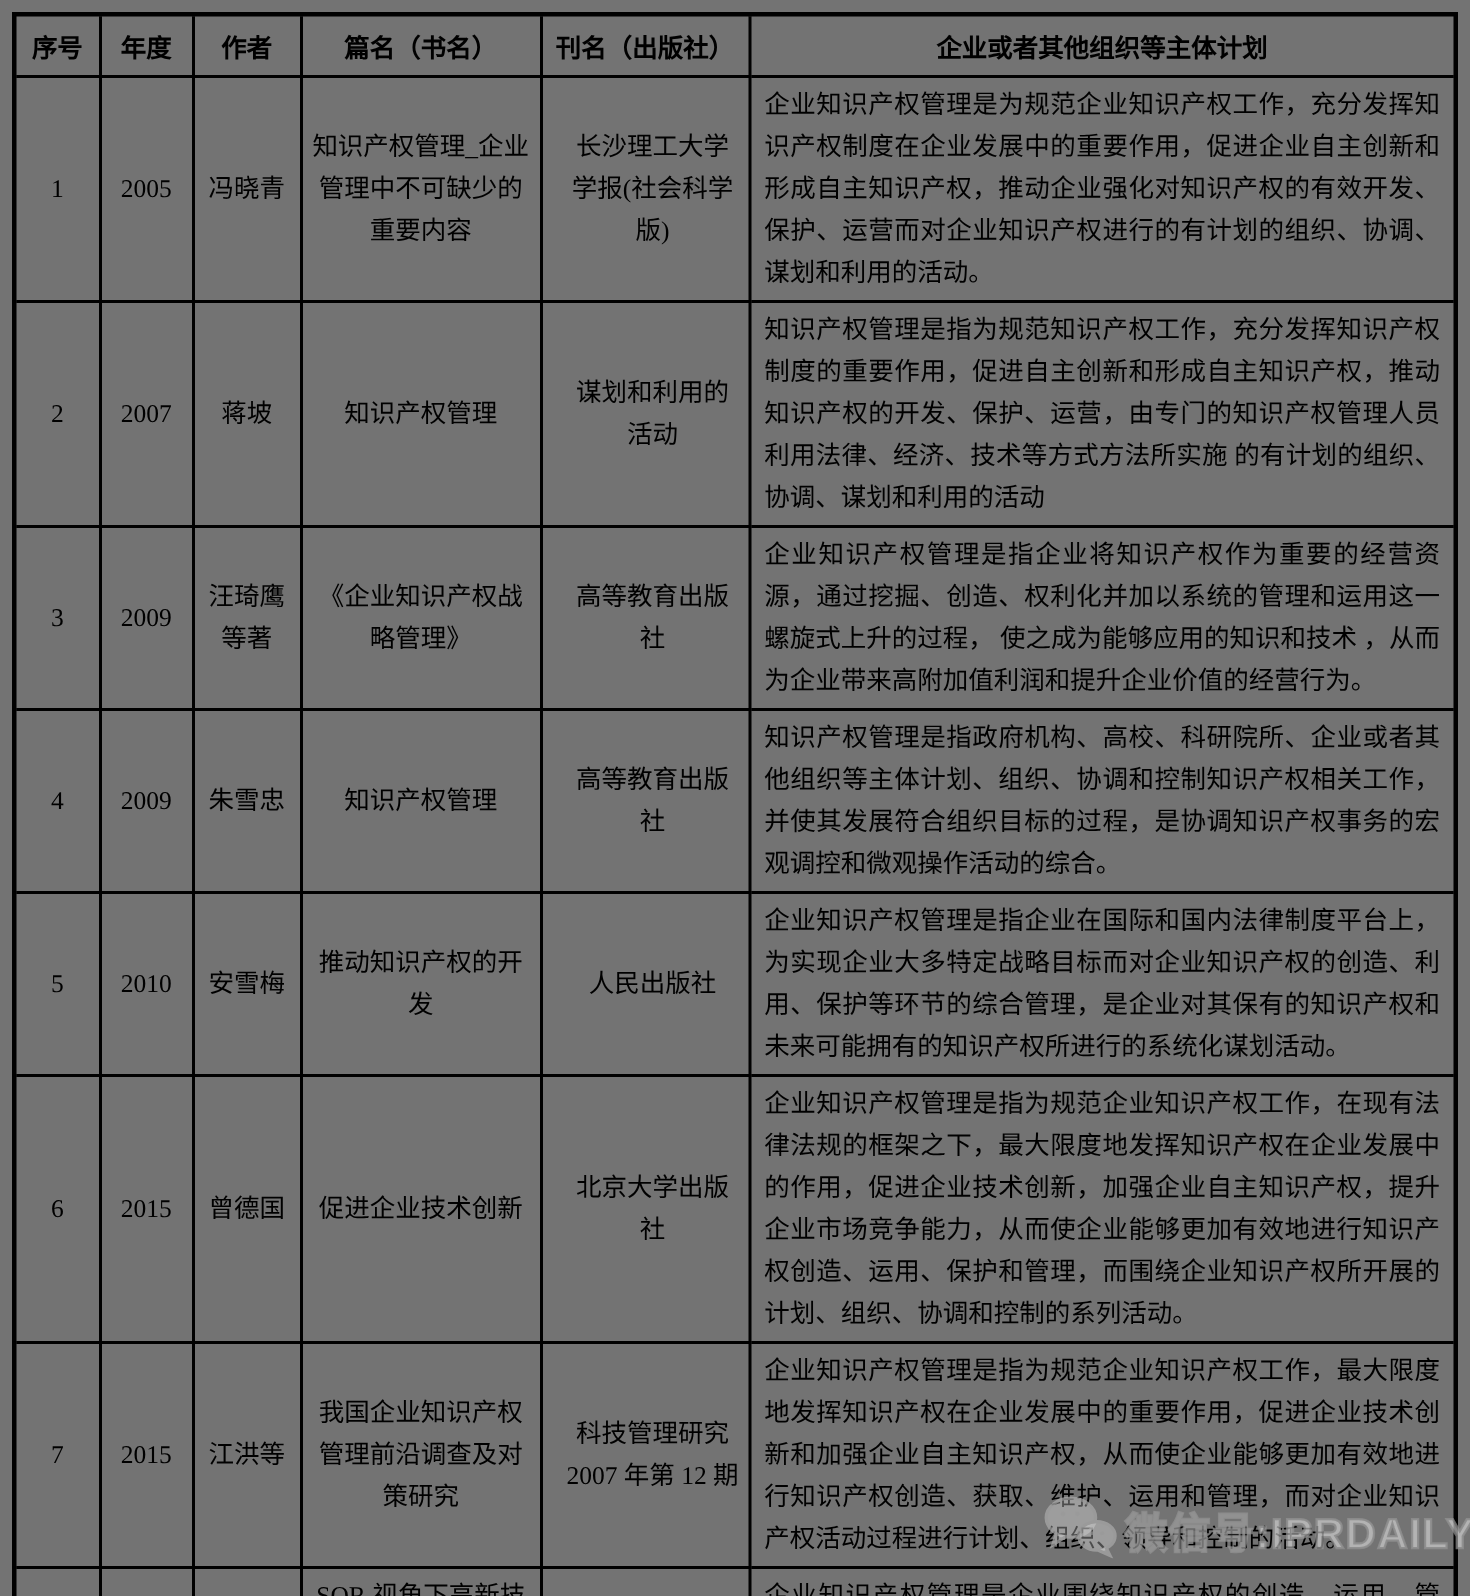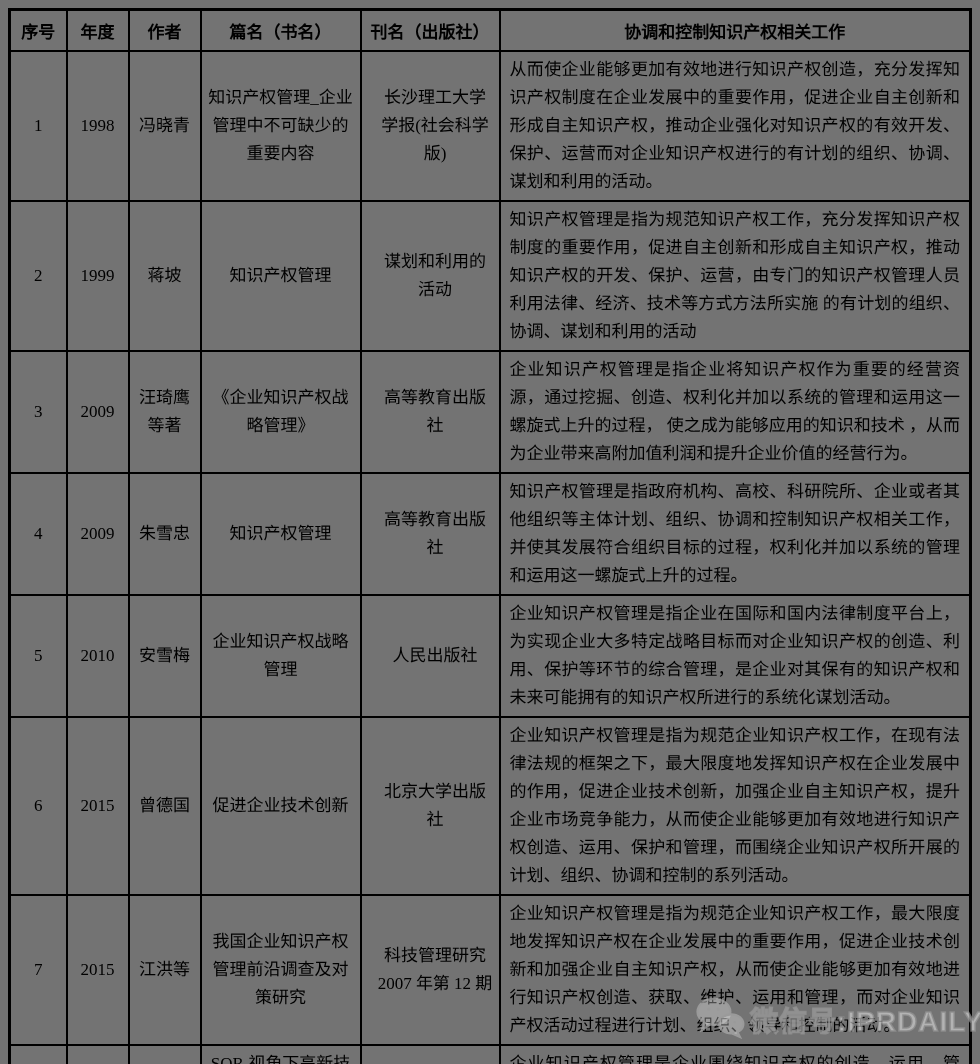--- a/index.html
+++ b/index.html
@@ -104,61 +104,61 @@
         <col class="c-journal">
         <col class="c-def">
     </colgroup>
     <thead>
       <tr>
         <th>序号</th>
         <th>年度</th>
         <th>作者</th>
         <th>篇名（书名）</th>
         <th>刊名（出版社）</th>
-        <th>协调和控制知识产权相关工作</th>
+        <th>企业或者其他组织等主体计划</th>
       </tr>
     </thead>
     <tbody>
       <tr>
         <td class="cell-no">1</td>
-        <td class="cell-year">1998</td>
+        <td class="cell-year">2005</td>
         <td class="cell-author">冯晓青</td>
         <td class="cell-title">知识产权管理_企业管理中不可缺少的重要内容</td>
         <td class="cell-journal">长沙理工大学学报(社会科学版)</td>
-        <td class="cell-def">从而使企业能够更加有效地进行知识产权创造，充分发挥知识产权制度在企业发展中的重要作用，促进企业自主创新和形成自主知识产权，推动企业强化对知识产权的有效开发、保护、运营而对企业知识产权进行的有计划的组织、协调、谋划和利用的活动。</td>
+        <td class="cell-def">企业知识产权管理是为规范企业知识产权工作，充分发挥知识产权制度在企业发展中的重要作用，促进企业自主创新和形成自主知识产权，推动企业强化对知识产权的有效开发、保护、运营而对企业知识产权进行的有计划的组织、协调、谋划和利用的活动。</td>
       </tr>
       <tr>
         <td class="cell-no">2</td>
-        <td class="cell-year">1999</td>
+        <td class="cell-year">2007</td>
         <td class="cell-author">蒋坡</td>
         <td class="cell-title">知识产权管理</td>
         <td class="cell-journal">谋划和利用的活动</td>
         <td class="cell-def">知识产权管理是指为规范知识产权工作，充分发挥知识产权制度的重要作用，促进自主创新和形成自主知识产权，推动知识产权的开发、保护、运营，由专门的知识产权管理人员利用法律、经济、技术等方式方法所实施 的有计划的组织、协调、谋划和利用的活动</td>
       </tr>
       <tr>
         <td class="cell-no">3</td>
         <td class="cell-year">2009</td>
         <td class="cell-author">汪琦鹰 等著</td>
         <td class="cell-title">《企业知识产权战略管理》</td>
         <td class="cell-journal">高等教育出版社</td>
         <td class="cell-def">企业知识产权管理是指企业将知识产权作为重要的经营资源，通过挖掘、创造、权利化并加以系统的管理和运用这一螺旋式上升的过程， 使之成为能够应用的知识和技术 ，从而为企业带来高附加值利润和提升企业价值的经营行为。</td>
       </tr>
       <tr>
         <td class="cell-no">4</td>
         <td class="cell-year">2009</td>
         <td class="cell-author">朱雪忠</td>
         <td class="cell-title">知识产权管理</td>
         <td class="cell-journal">高等教育出版社</td>
-        <td class="cell-def">知识产权管理是指政府机构、高校、科研院所、企业或者其他组织等主体计划、组织、协调和控制知识产权相关工作，并使其发展符合组织目标的过程，权利化并加以系统的管理和运用这一螺旋式上升的过程。</td>
+        <td class="cell-def">知识产权管理是指政府机构、高校、科研院所、企业或者其他组织等主体计划、组织、协调和控制知识产权相关工作，并使其发展符合组织目标的过程，是协调知识产权事务的宏观调控和微观操作活动的综合。</td>
       </tr>
       <tr>
         <td class="cell-no">5</td>
         <td class="cell-year">2010</td>
         <td class="cell-author">安雪梅</td>
-        <td class="cell-title">企业知识产权战略管理</td>
+        <td class="cell-title">推动知识产权的开发</td>
         <td class="cell-journal">人民出版社</td>
         <td class="cell-def">企业知识产权管理是指企业在国际和国内法律制度平台上，为实现企业大多特定战略目标而对企业知识产权的创造、利用、保护等环节的综合管理，是企业对其保有的知识产权和未来可能拥有的知识产权所进行的系统化谋划活动。</td>
       </tr>
       <tr>
         <td class="cell-no">6</td>
         <td class="cell-year">2015</td>
         <td class="cell-author">曾德国</td>
         <td class="cell-title">促进企业技术创新</td>
         <td class="cell-journal">北京大学出版社</td>
         <td class="cell-def">企业知识产权管理是指为规范企业知识产权工作，在现有法律法规的框架之下，最大限度地发挥知识产权在企业发展中的作用，促进企业技术创新，加强企业自主知识产权，提升企业市场竞争能力，从而使企业能够更加有效地进行知识产权创造、运用、保护和管理，而围绕企业知识产权所开展的计划、组织、协调和控制的系列活动。</td>

